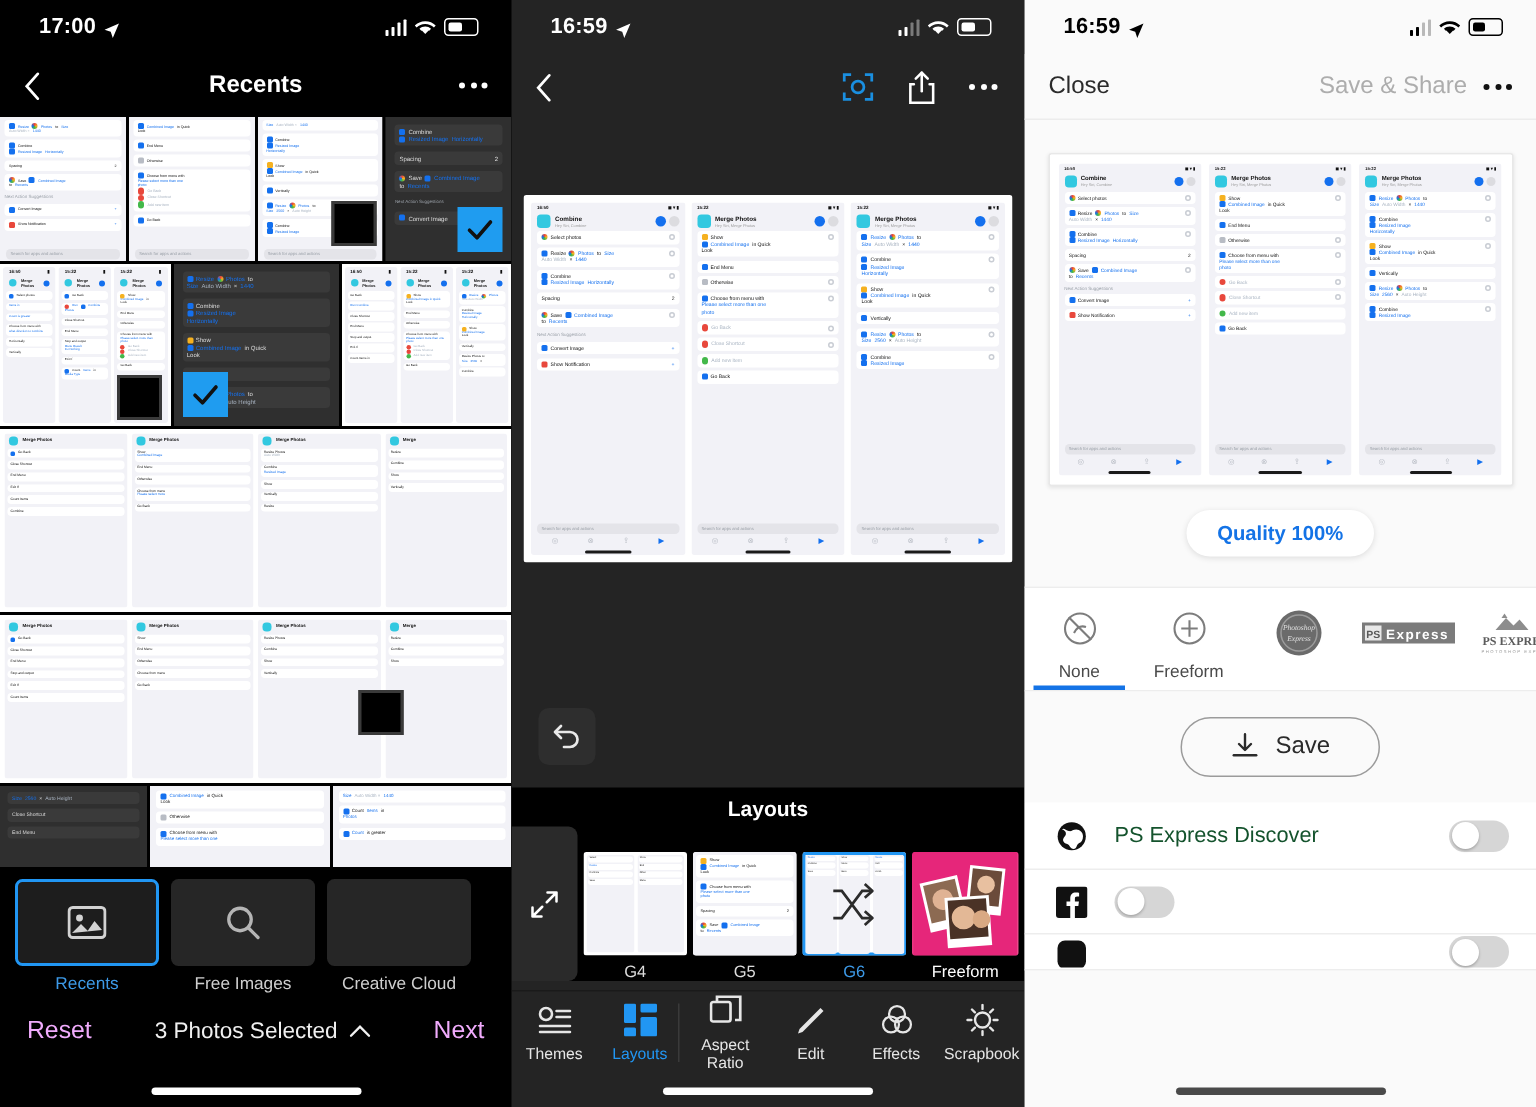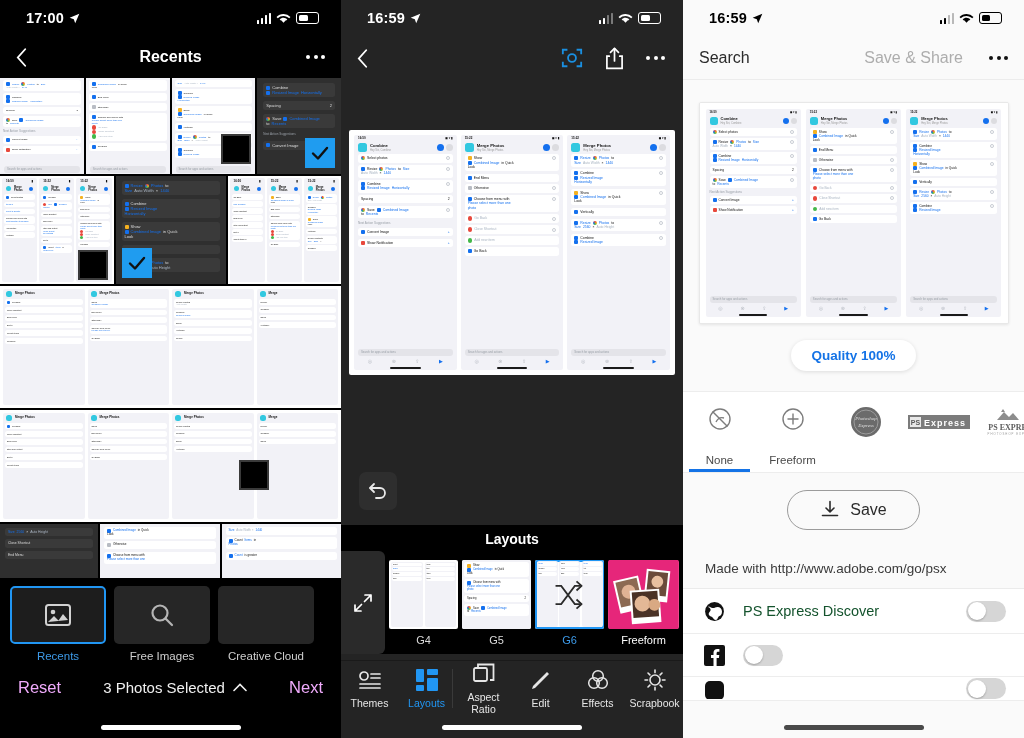--- a/index.html
+++ b/index.html
@@ -10,21 +10,21 @@
   .panel { position:relative; overflow:hidden; height:738px; }
   .p1 { width:341px; background:#000; }
   .p2 { width:342px; background:#242424; }
   .p3 { width:341px; background:#fafafa; }
 
   
   .statusbar { height:36px; display:flex; align-items:center; justify-content:space-between;
                padding:0 22px 0 26px; font-size:14.5px; font-weight:bold; letter-spacing:.2px; }
   .sb-dark { color:#fff; }
   .sb-light { color:#000; }
-  .sb-left { display:flex; align-items:center; gap:5px; }
+  .sb-left { display:flex; align-items:flex-end; gap:5px; }
   .loc-arrow { display:inline-block; width:11px; height:11px; }
   .sb-right { display:flex; align-items:center; gap:5px; }
   .bars { display:flex; align-items:flex-end; gap:1.5px; height:11px; }
   .bars i { width:2.5px; border-radius:.5px; display:block; }
   .bars i:nth-child(1){height:4px;} .bars i:nth-child(2){height:6px;}
   .bars i:nth-child(3){height:8.5px;} .bars i:nth-child(4){height:11px;}
   .batt { width:23px; height:11.5px; border-radius:3px; position:relative; padding:1.5px; }
   .batt::after { content:""; position:absolute; right:-3px; top:3.5px; width:1.6px; height:4px;
                  border-radius:0 1px 1px 0; }
   .batt span { display:block; height:100%; border-radius:1.5px; }
@@ -68,54 +68,54 @@
   .p2-nav { display:flex; align-items:center; justify-content:flex-end; gap:22px; height:44px; padding:0 18px; position:relative; }
   .p2-nav .chev-back { position:absolute; left:16px; }
   .scan { width:22px; height:22px; }
   .share-ic { width:19px; height:23px; }
   .preview2 { position:absolute; top:130px; left:8px; width:326px; height:245px; background:#fff;
               border-radius:2px; overflow:hidden; }
   .undo { position:absolute; left:18px; top:472px; width:38px; height:38px; background:#2e2e2e;
           border-radius:7px; display:flex; align-items:center; justify-content:center; }
   .layout-sec { position:absolute; left:0; right:0; top:525px; background:#000; }
   .layout-title { text-align:center; color:#fff; font-size:14px; font-weight:bold; padding:6px 0 4px; }
-  .lay-strip { display:flex; gap:4px; padding:0 0 0 0; align-items:center; }
+  .lay-strip { display:flex; gap:4px; padding:0 0 0 0; align-items:flex-end; }
   .lay-exp { width:44px; height:103px; background:#2a2a2a; border-radius:0 6px 6px 0;
              display:flex; align-items:center; justify-content:center; flex:0 0 auto; }
   .lay { flex:0 0 69px; }
   .lay-thumb { height:69px; border-radius:2px; overflow:hidden; background:#fff; }
   .lay.sel .lay-thumb { outline:2px solid #2196f3; outline-offset:-2px; }
   .lay-name { text-align:center; color:#dcdcdc; font-size:11px; margin-top:5px; }
   .lay.sel .lay-name { color:#3d9ae8; }
   .lay-free .lay-thumb { background:linear-gradient(135deg,#e6267a,#ee4b8e); position:relative; }
   .lay-free .lay-name { color:#fff; }
   .botnav { position:absolute; left:0; right:0; bottom:22px; height:56px; display:flex;
             align-items:center; border-top:1px solid #1a1a1a; }
   .bn { flex:1; text-align:center; color:#e6e6e6; font-size:10.5px; position:relative; }
   .bn.act { color:#2196f3; }
   .bn .ic { height:24px; display:flex; align-items:center; justify-content:center; margin-bottom:5px; }
   .bn-div { position:absolute; left:111px; top:8px; bottom:8px; width:1px; background:#3a3a3a; }
 
   
   .p3-nav { height:44px; display:flex; align-items:center; justify-content:space-between;
             padding:0 16px; background:#fafafa; border-bottom:1px solid #ececec; }
   .p3-close { font-size:16px; color:#2b2b2b; }
-  .p3-right { display:flex; align-items:center; gap:26px;text-align:right; }
+  .p3-right { display:flex; align-items:center; gap:11px;text-align:right; }
   .p3-save { font-size:16px; color:#adadad; }
   .preview3 { margin:22px auto 0; width:310px; height:222px; background:#fff;
               border:1px solid #e8e8e8; border-radius:2px; overflow:hidden;
               box-shadow:0 1px 3px rgba(0,0,0,.09); }
   .chips { display:flex; justify-content:center; gap:14px; margin-top:16px; }
   .chip { background:#fff; border-radius:17px; padding:8px 20px; font-size:13.5px;
           font-weight:bold; color:#1473e6; box-shadow:0 1px 4px rgba(0,0,0,.12); }
   .wm-row { display:flex; margin-top:20px; background:#fff; border-top:1px solid #ededed;
             border-bottom:1px solid #ededed; padding-top:8px; overflow:hidden; }
   .wm { flex:0 0 73px; text-align:center; padding-bottom:6px; position:relative; }
   .wm .ic { height:38px; display:flex; align-items:center; justify-content:center; }
-  .wm .lb { font-size:11.5px; color:#4a4a4a; margin-top:16px; }
+  .wm .lb { font-size:11.5px; color:#4a4a4a; margin-top:4px; }
   .wm.sel::after { content:""; position:absolute; left:6px; right:6px; bottom:0; height:3px; background:#1473e6; }
   .savebtn-wrap { display:flex; justify-content:center; padding:17px 0 17px; background:#fafafa; }
   .savebtn { border:1px solid #9b9b9b; border-radius:22px; padding:9px 32px; display:flex;
              align-items:center; gap:10px; font-size:16px; color:#2b2b2b; background:#fafafa; }
   .madewith { font-size:13.5px; color:#3a3a3a; padding:14px 22px 12px; background:#fafafa;
               border-bottom:1px solid #ebebeb; }
   .share-list { background:#fff; }
   .srow { display:flex; align-items:center; padding:0 18px; height:44px; gap:16px;
           border-bottom:1px solid #ededed; }
   .srow .si { width:26px; display:flex; justify-content:center; }
@@ -1464,21 +1464,21 @@
             <path d="M8 1.2C5 1.2 2.3 2.4.4 4.4l1.3 1.4A8.6 8.6 0 0 1 8 3.2c2.4 0 4.7 1 6.3 2.6l1.3-1.4A10.5 10.5 0 0 0 8 1.2z" fill="#000"></path>
             <path d="M8 5.1c-1.6 0-3.1.6-4.2 1.7l1.3 1.4A4.2 4.2 0 0 1 8 7c1.1 0 2.1.4 2.9 1.2l1.3-1.4A5.9 5.9 0 0 0 8 5.1z" fill="#000"></path>
           </svg>
         <span class="batt" style="border:1.3px solid #000">
             <span style="background:#000;width:48%"></span>
           </span>
       </div>
     </div>
 
     <div class="p3-nav">
-      <span class="p3-close">Search</span>
+      <span class="p3-close">Close</span>
       <div class="p3-right">
         <span class="p3-save">Save &amp; Share</span>
         <span class="dots">
             <i style="background:#111"></i>
             <i style="background:#111"></i>
             <i style="background:#111"></i>
           </span>
       </div>
     </div>
 
@@ -1731,21 +1731,20 @@
         <div class="savebtn">
           <svg width="20" height="20" viewBox="0 0 20 20">
             <path d="M10 1.5v10M6 8l4 4 4-4" stroke="#2b2b2b" stroke-width="1.6" fill="none" stroke-linecap="round" stroke-linejoin="round"></path>
             <path d="M2.5 15.5h15" stroke="#2b2b2b" stroke-width="1.6" stroke-linecap="round"></path>
           </svg>
           <span>Save</span>
         </div>
       </div>
     </div>
 
-    <div class="madewith">Made with http://www.adobe.com/go/psx</div>
 
     <div class="share-list">
       <div class="srow" style="border-bottom:none">
         <span class="si">
           <svg width="21" height="21" viewBox="0 0 21 21">
               <circle cx="10.5" cy="10.5" r="9.4" fill="#111"></circle>
               <path d="M4 6c2 .5 3 2 2.5 3.5S4 12 5 14s3 1 4 3 3 2.5 4 1.5 1-3 2.5-3.5S18 13 18 10.5 16 6 13.5 6s-3 1.5-5 1S5 4.5 4 6z" fill="#fff"></path>
             </svg>
         </span>
         <span class="sl">PS Express Discover</span>

